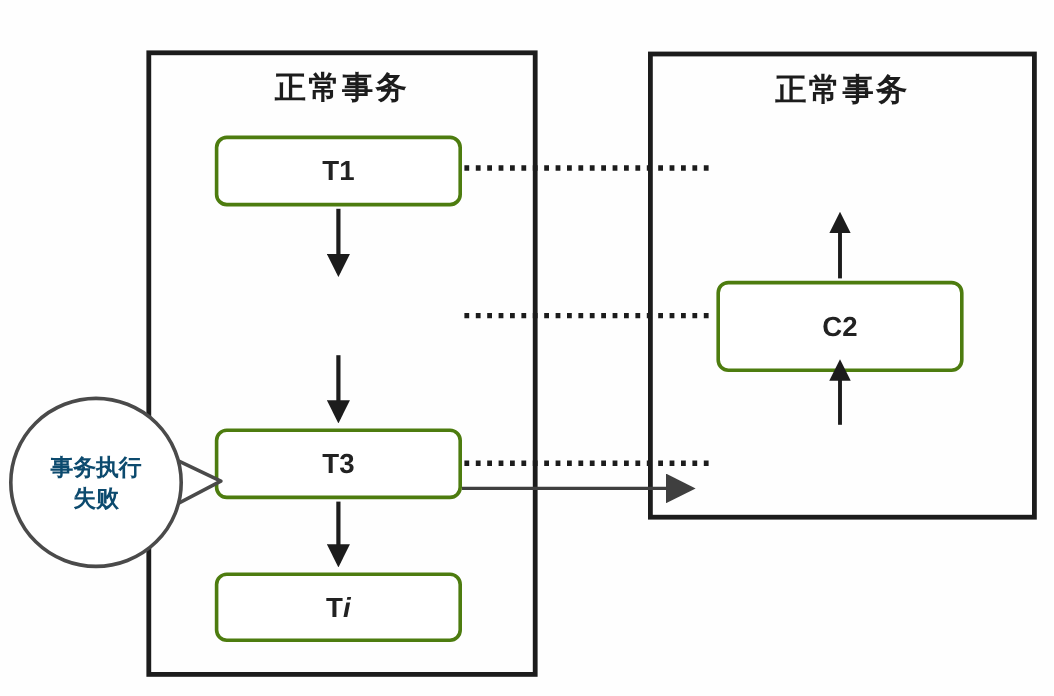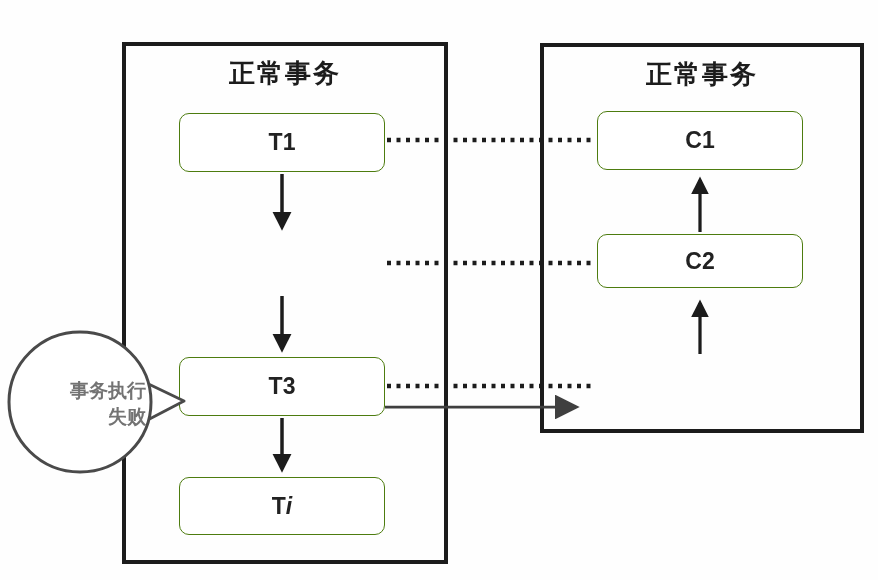--- a/index.html
+++ b/index.html
@@ -28,33 +28,33 @@
     text-align: center;
     font-size: 26px;
     font-weight: 700;
     color: #1c1c1c;
     letter-spacing: 2px;
   }
   .node {
     position: absolute;
     box-sizing: border-box;
     width: 206px;
-    border: 1px solid #4d7c0f;
+    border: 3px solid #4d7c0f;
     border-radius: 10px;
     background: #ffffff;
     display: flex;
     align-items: center;
     justify-content: center;
     font-size: 23px;
     font-weight: 600;
     color: #222222;
     z-index: 2;
   }
   .t-node { left: 179px; height: 59px; }
-  .c-node { left: 597px; height: 54px; }
+  .c-node { left: 597px; height: 76px; }
   .node-t1 { top: 113px; }
   .node-t2 { top: 235px; }
   .node-t3 { top: 357px; }
   .node-ti { top: 477px; height: 58px; }
   .node-c1 { top: 111px; height: 59px; }
   .node-c2 { top: 234px; }
   .node-c4 { top: 356px; }
   .italic-suffix { font-style: italic; }
   .overlay {
     position: absolute;
@@ -62,24 +62,24 @@
     width: 878px;
     height: 580px;
     z-index: 3;
     pointer-events: none;
   }
   .callout-text {
     position: absolute;
     left: 14px;
     top: 378px;
     width: 132px;
-    text-align: right;
+    text-align: center;
     font-size: 19px;
     font-weight: 700;
-    color: #737373;
+    color: #0c4a6e;
     line-height: 26px;
     z-index: 4;
   }
 </style>
 </head>
 <body>
 
 <div class="stage">
 
   <div class="panel panel-left">
@@ -94,23 +94,20 @@
     <span>T1</span>
   </div>
   <div class="node t-node node-t3">
     <span>T3</span>
   </div>
   <div class="node t-node node-ti">
     <span>T</span>
       <span class="italic-suffix">i</span>
   </div>
 
-  <div class="node c-node node-c1">
-    <span>C1</span>
-  </div>
   <div class="node c-node node-c2">
     <span>C2</span>
   </div>
 
   <svg class="overlay" viewBox="0 0 878 580" xmlns="http://www.w3.org/2000/svg">
     <defs>
       <marker id="arrow-black" viewBox="0 0 10 10" refX="8" refY="5" markerWidth="5.5" markerHeight="5.5" orient="auto-start-reverse">
         <path d="M0,0 L10,5 L0,10 z" fill="#1c1c1c"></path>
       </marker>
       <marker id="arrow-gray" viewBox="0 0 10 10" refX="8.5" refY="5" markerWidth="9" markerHeight="9" orient="auto-start-reverse">

